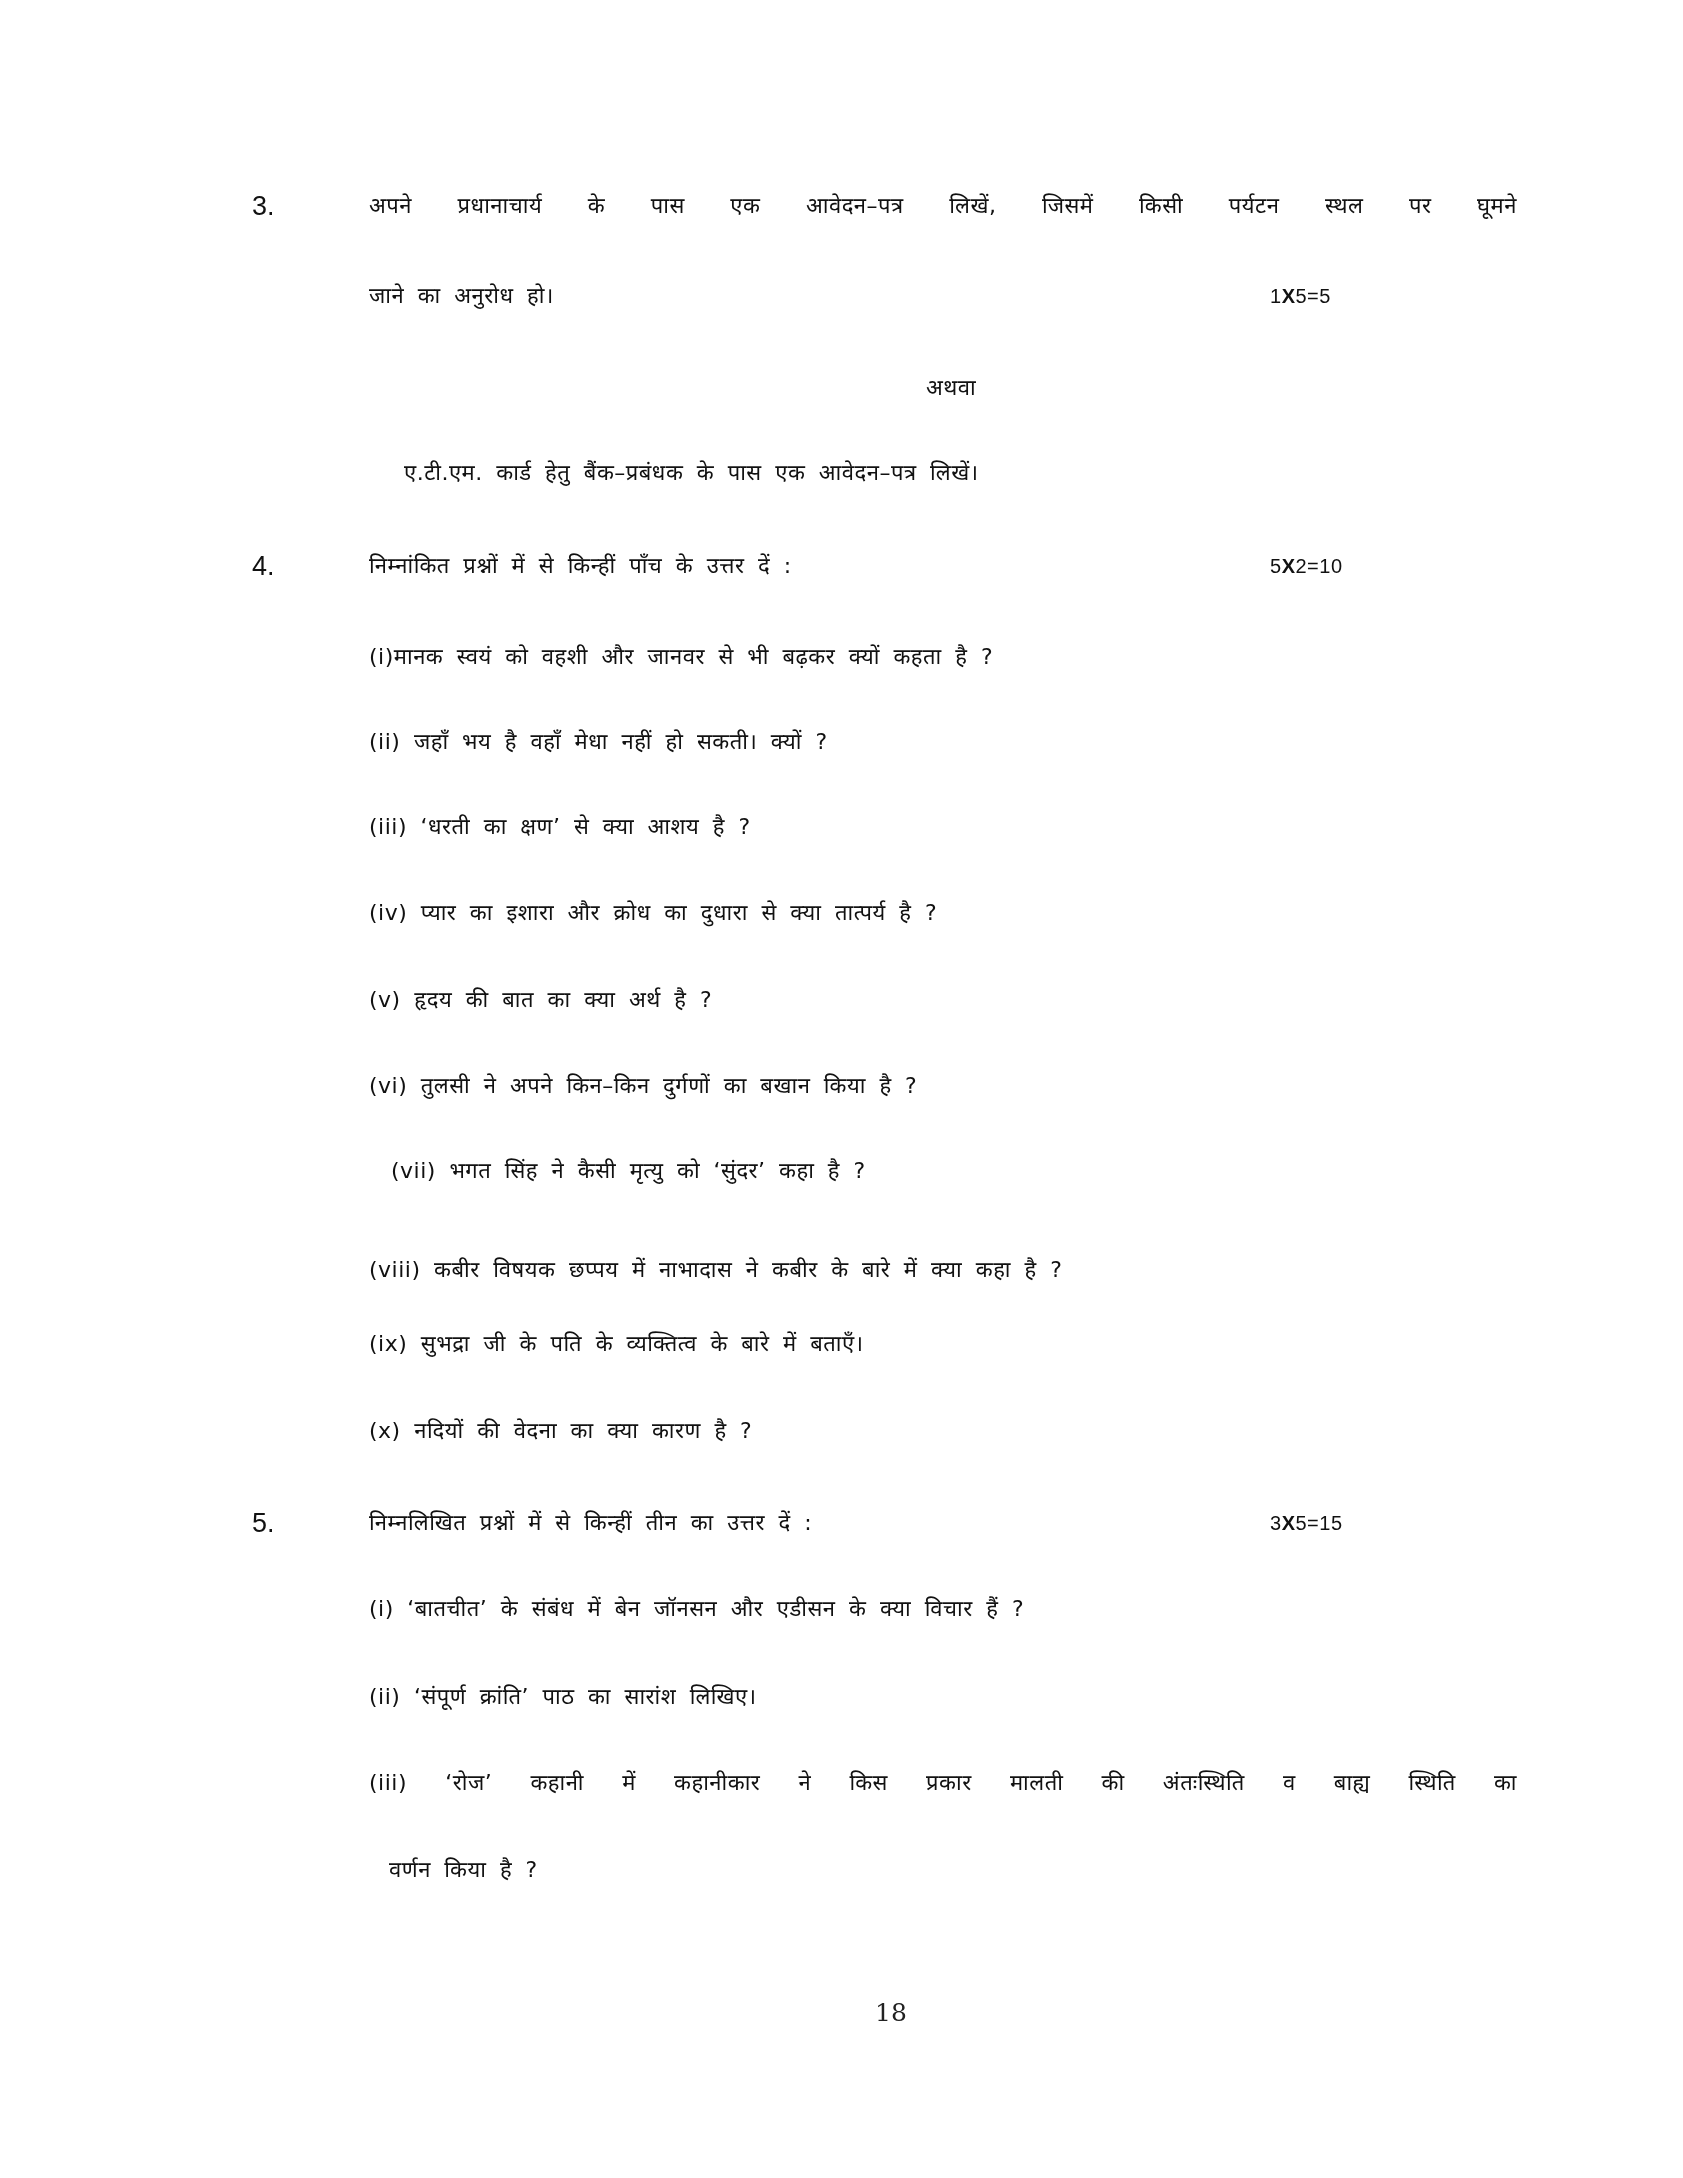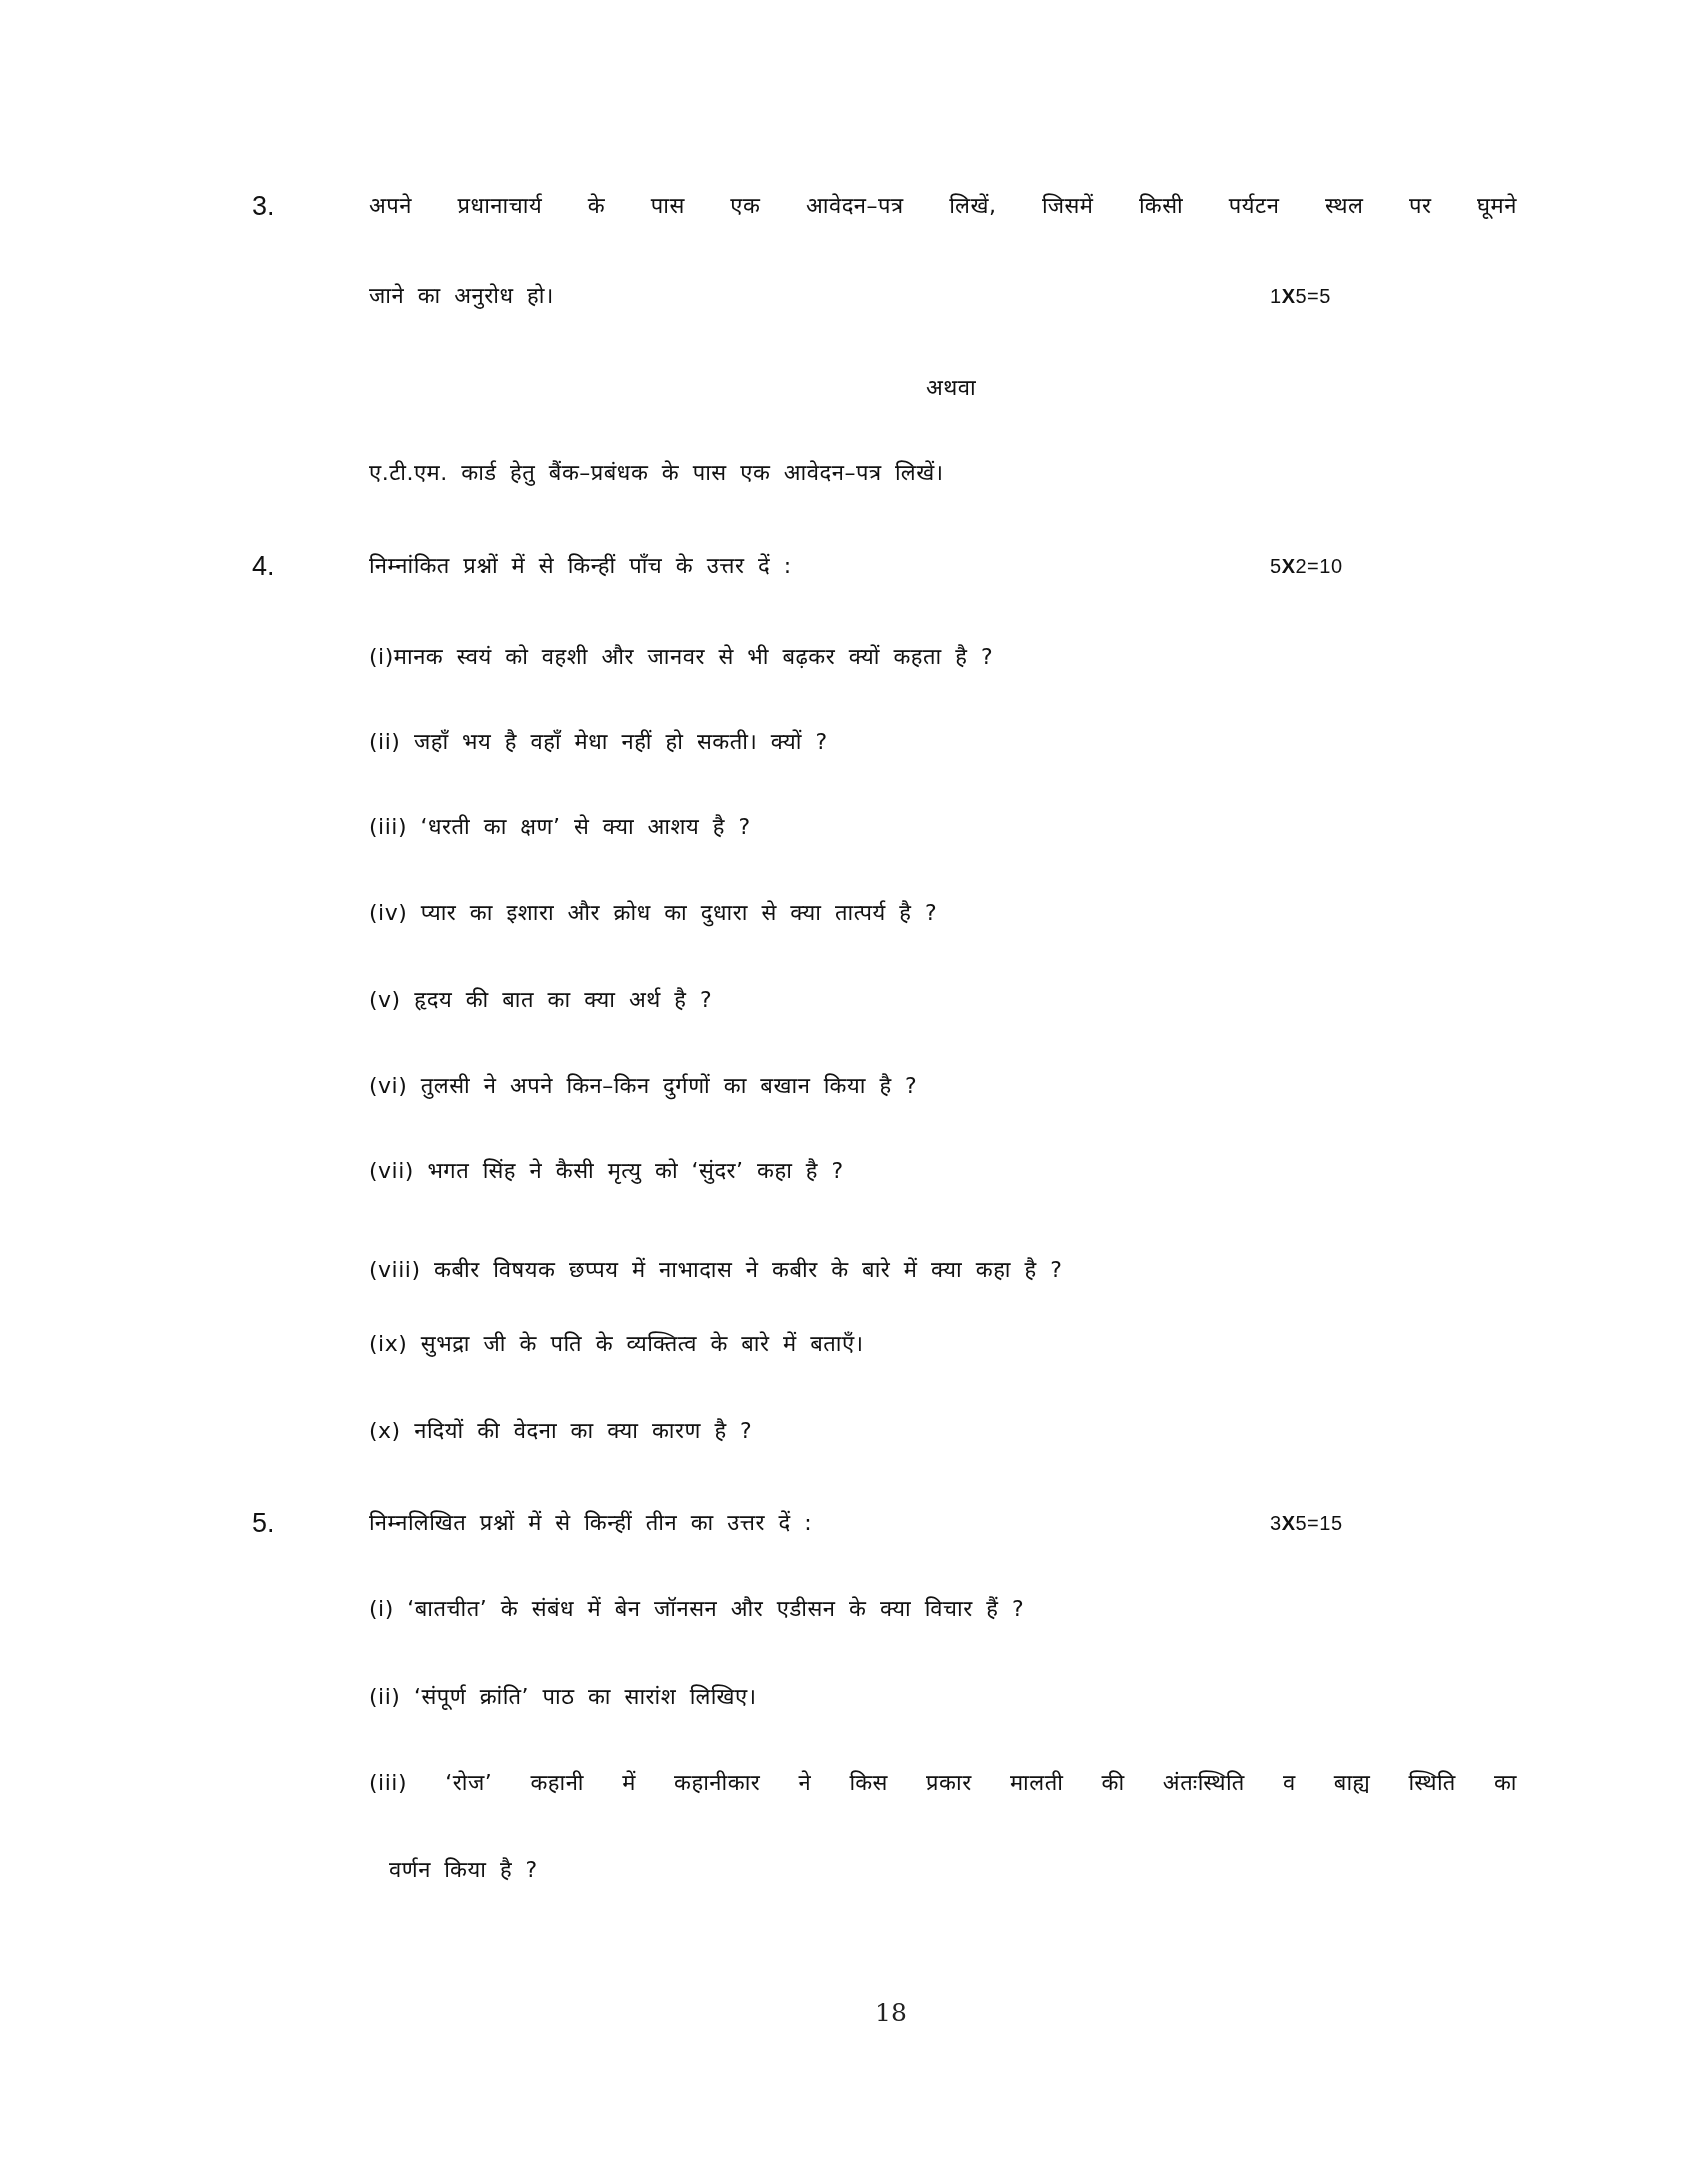--- a/index.html
+++ b/index.html
@@ -72,35 +72,35 @@
 <body>
 
 <div class="page">
 
   <div>
     <span class="qnum" style="top:186px;">3.</span>
     <span class="line text-justify" style="top:186px;">अपने प्रधानाचार्य के पास एक आवेदन–पत्र लिखें, जिसमें किसी पर्यटन स्थल पर घूमने</span>
     <span class="line text-main" style="top:276px;">जाने का अनुरोध हो।</span>
     <span class="marks" style="top:276px;"><span>1</span><b>X</b><span>5=5</span></span>
     <span class="line center-word" style="top:368px;font-family:Liberation Serif, serif;">अथवा</span>
-    <span class="line text-main" style="top:453px;">ए.टी.एम. कार्ड हेतु बैंक–प्रबंधक के पास एक आवेदन–पत्र लिखें।</span>
+    <span class="line text-main" style="top:453px;margin-left:35px;">ए.टी.एम. कार्ड हेतु बैंक–प्रबंधक के पास एक आवेदन–पत्र लिखें।</span>
   </div>
 
   <div>
     <span class="qnum" style="top:546px;">4.</span>
     <span class="line text-main" style="top:546px;">निम्नांकित प्रश्नों में से किन्हीं पाँच के उत्तर दें :</span>
     <span class="marks" style="top:546px;"><span>5</span><b>X</b><span>2=10</span></span>
 
     <span class="line text-main" style="top:637px;">(i)मानक स्वयं को वहशी और जानवर से भी बढ़कर क्यों कहता है ?</span>
     <span class="line text-main" style="top:722px;">(ii) जहाँ भय है वहाँ मेधा नहीं हो सकती। क्यों ?</span>
     <span class="line text-main" style="top:807px;">(iii) ‘धरती का क्षण’ से क्या आशय है ?</span>
     <span class="line text-main" style="top:893px;">(iv) प्यार का इशारा और क्रोध का दुधारा से क्या तात्पर्य है ?</span>
     <span class="line text-main" style="top:980px;">(v) हृदय की बात का क्या अर्थ है ?</span>
     <span class="line text-main" style="top:1066px;">(vi) तुलसी ने अपने किन–किन दुर्गणों का बखान किया है ?</span>
-    <span class="line text-main" style="top:1151px;">(vii) भगत सिंह ने कैसी मृत्यु को ‘सुंदर’ कहा है ?</span>
+    <span class="line text-main" style="top:1151px;margin-left:22px;">(vii) भगत सिंह ने कैसी मृत्यु को ‘सुंदर’ कहा है ?</span>
     <span class="line text-main" style="top:1238px;margin-top:12px;">(viii) कबीर विषयक छप्पय में नाभादास ने कबीर के बारे में क्या कहा है ?</span>
     <span class="line text-main" style="top:1324px;">(ix) सुभद्रा जी के पति के व्यक्तित्व के बारे में बताएँ।</span>
     <span class="line text-main" style="top:1411px;">(x) नदियों की वेदना का क्या कारण है ?</span>
   </div>
 
   <div>
     <span class="qnum" style="top:1503px;">5.</span>
     <span class="line text-main" style="top:1503px;">निम्नलिखित प्रश्नों में से किन्हीं तीन का उत्तर दें :</span>
     <span class="marks" style="top:1503px;"><span>3</span><b>X</b><span>5=15</span></span>
 

